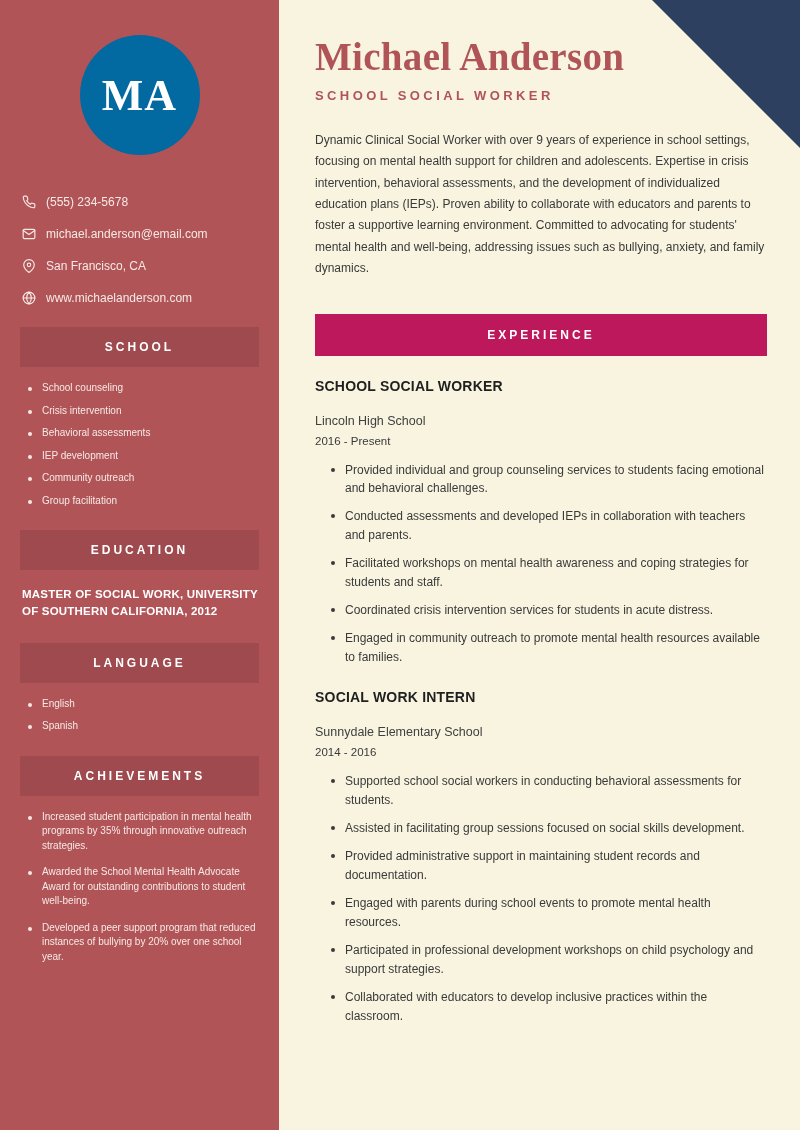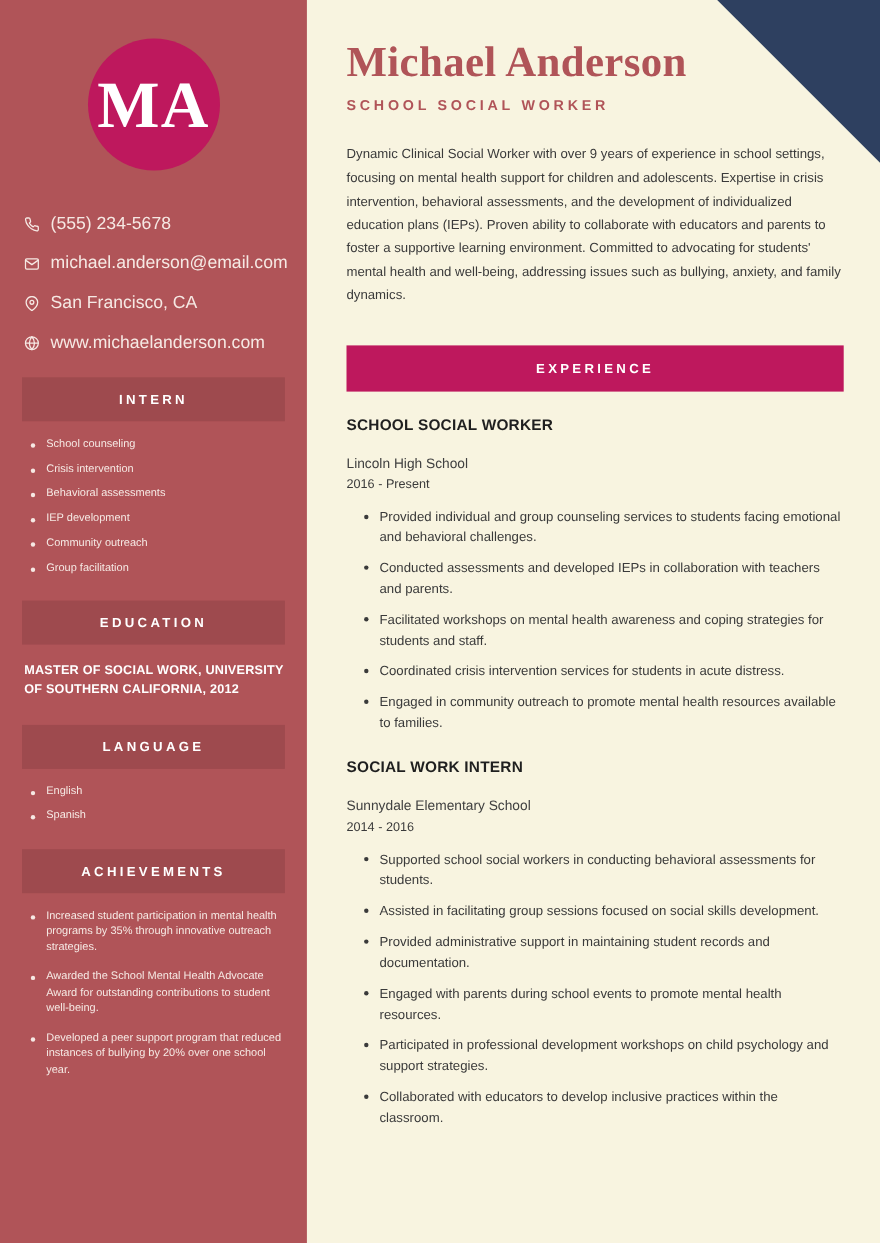--- a/index.html
+++ b/index.html
@@ -22,38 +22,38 @@
     background: #b05458;
     padding: 30px 20px 0 20px;
   }
   .avatar-wrap {
     display: flex; justify-content: center;
     margin-top: 5px;
   }
   .avatar {
     width: 120px; height: 120px;
     border-radius: 50%;
-    background: #be185d;
+    background: #0369a1;
     color: #ffffff;
     display: flex; align-items: center; justify-content: center;
-    font-size: 60px;
+    font-size: 44px;
     font-weight: bold;
     letter-spacing: 1px;
     font-family: "Liberation Serif", serif;
   }
   .contact-list {
     margin-top: 40px;
     padding-left: 2px;
   }
   .contact-item {
     display: flex;
     align-items: center;
     margin-bottom: 18px;
     color: #f6e9e4;
-    font-size: 16px;
+    font-size: 12px;
   }
   .contact-icon {
     width: 22px;
     flex: 0 0 22px;
     display: flex; align-items: center; justify-content: flex-start;
     color: #f6e9e4;
   }
   .contact-icon svg { display: block; }
   .contact-text { padding-left: 2px; }
 
@@ -237,21 +237,21 @@
               <circle cx="12" cy="12" r="10"></circle>
               <path d="M2 12h20"></path>
               <path d="M12 2a15.3 15.3 0 0 1 4 10 15.3 15.3 0 0 1-4 10 15.3 15.3 0 0 1-4-10 15.3 15.3 0 0 1 4-10z"></path>
             </svg>
         </span>
         <span class="contact-text">www.michaelanderson.com</span>
       </div>
 
     </div>
 
-    <div class="side-heading">INTERN</div>
+    <div class="side-heading">SCHOOL</div>
     <ul class="side-list">
       <li>School counseling</li>
       <li>Crisis intervention</li>
       <li>Behavioral assessments</li>
       <li>IEP development</li>
       <li>Community outreach</li>
       <li>Group facilitation</li>
     </ul>
 
     <div class="side-heading">EDUCATION</div>

